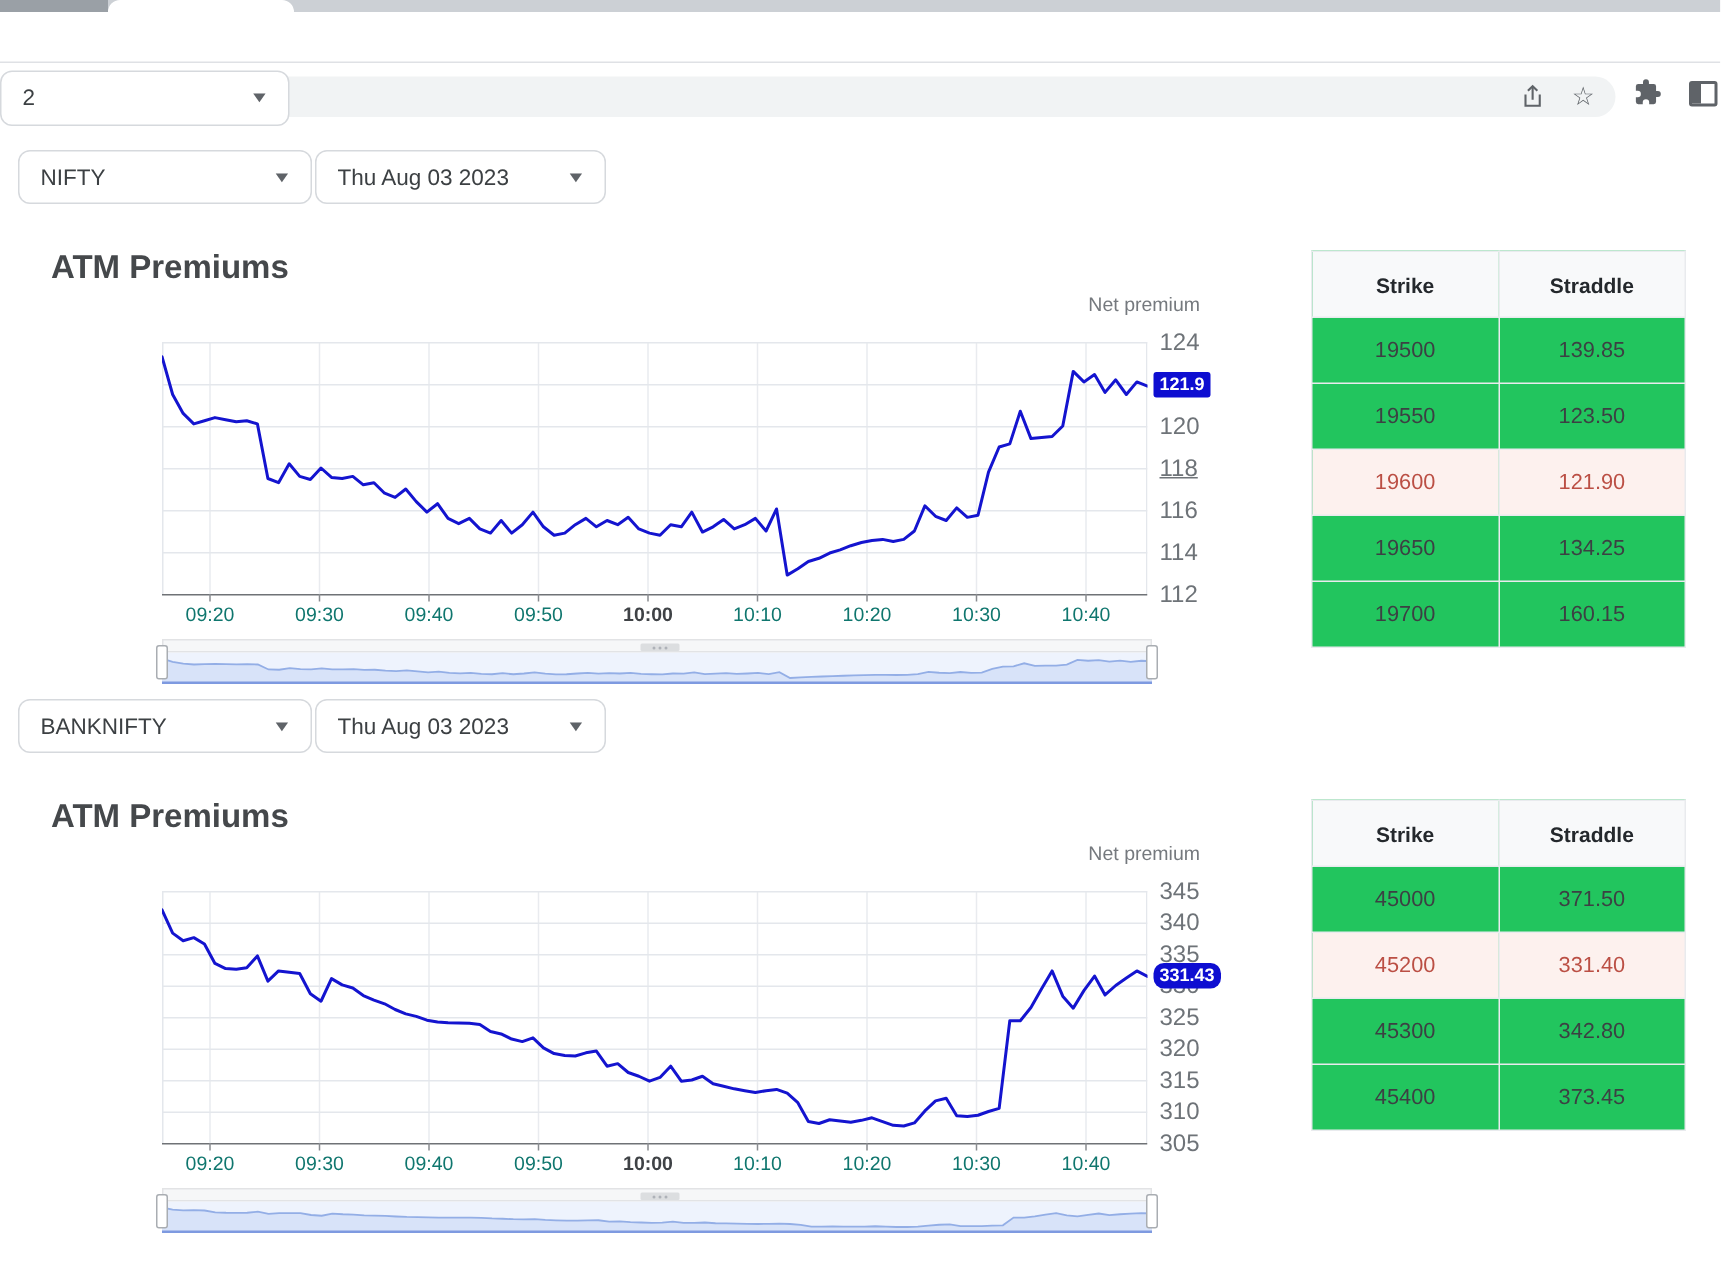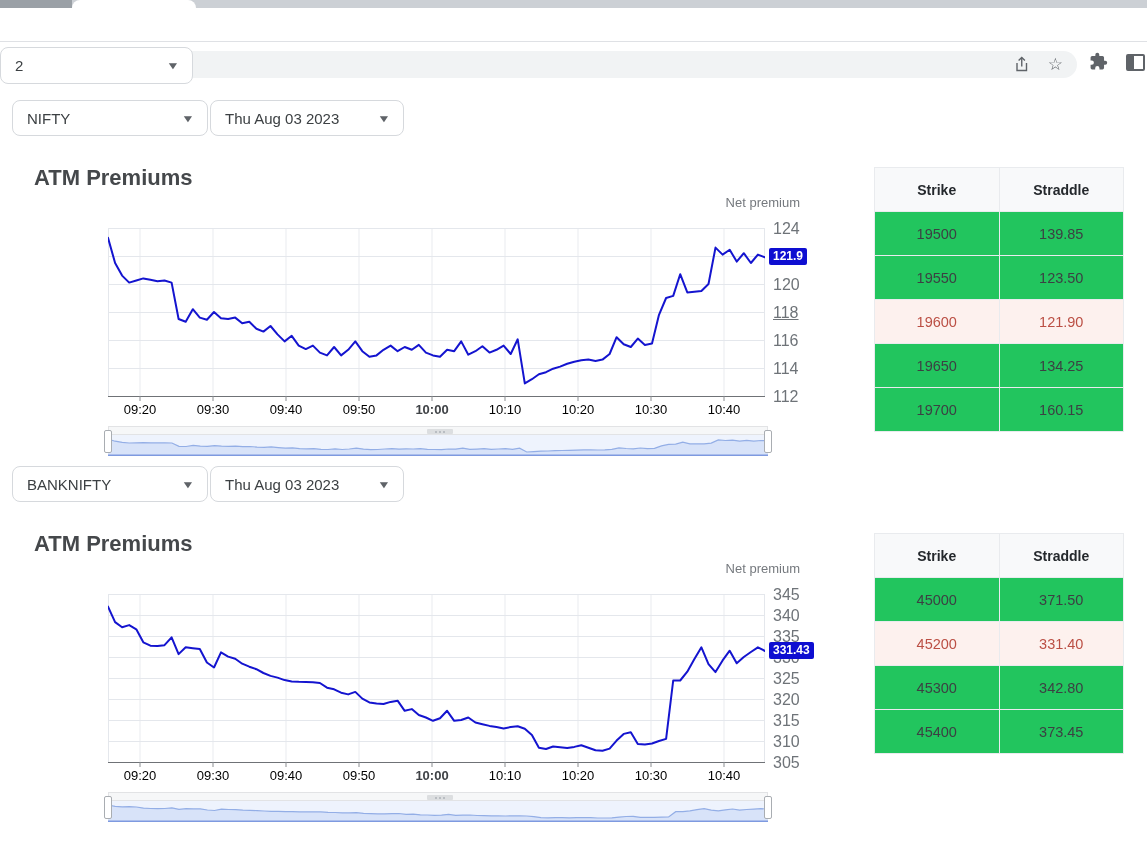--- a/index.html
+++ b/index.html
@@ -24,21 +24,21 @@
   
   .select{position:absolute;background:#fff;border:1px solid #d6d9dd;border-radius:8px;display:flex;
           align-items:center;justify-content:space-between;padding:0 14px;box-sizing:border-box;
           font-size:15px;color:#3c4043;cursor:pointer;}
   .caret{color:#5f6368;font-size:10px;transform:scaleX(1.4);}
   .heading{position:absolute;font-size:22px;font-weight:700;color:#45484b;}
   
   .chart-svg{position:absolute;}
   .net-label{position:absolute;width:112px;text-align:right;font-size:13px;color:#75797e;}
   .ylab{position:absolute;font-size:16px;color:#6e7378;}
-  .xlab{position:absolute;font-size:13px;color:#000000;transform:translateX(-50%);white-space:nowrap;}
+  .xlab{position:absolute;font-size:13px;color:#0f766e;transform:translateX(-50%);white-space:nowrap;}
   .xlab.bold{font-weight:700;color:#3f4246;}
   .badge{position:absolute;background:#0e0ed1;color:#fff;font-size:12px;font-weight:700;
          padding:2px 4px;border-radius:2px;line-height:13px;z-index:3;}
   
   .nav{position:absolute;width:660px;height:32px;}
   .nav .track{position:absolute;left:0;top:0;width:660px;height:9px;background:#f6f7f8;
               border:1px solid #e2e3e5;box-sizing:border-box;}
   .nav .thumb{position:absolute;left:318px;top:2px;width:26px;height:5px;background:#dcdee0;border-radius:1px;
               display:flex;align-items:center;justify-content:center;gap:2px;cursor:pointer;}
   .nav .thumb i{width:2px;height:2px;background:#aeb2b8;border-radius:50%;}
@@ -269,21 +269,21 @@
       <div class="xlab" style="left: 140px; top: 768px;">09:20</div>
       <div class="xlab" style="left: 213px; top: 768px;">09:30</div>
       <div class="xlab" style="left: 286px; top: 768px;">09:40</div>
       <div class="xlab" style="left: 359px; top: 768px;">09:50</div>
       <div class="xlab bold" style="left: 432px; top: 768px;">10:00</div>
       <div class="xlab" style="left: 505px; top: 768px;">10:10</div>
       <div class="xlab" style="left: 578px; top: 768px;">10:20</div>
       <div class="xlab" style="left: 651px; top: 768px;">10:30</div>
       <div class="xlab" style="left: 724px; top: 768px;">10:40</div>
     </div>
-  <div class="badge" id="badge1" style="left: 769px; top: 641.994px;">331.43</div>
+  <div class="badge" id="badge1" style="left: 769px; top: 641.994px; border-radius: 7px;">331.43</div>
   <div class="nav" id="nav1" style="left:108px;top:792px;">
       <div class="track">
         <div class="thumb">
           <i></i>
           <i></i>
           <i></i>
         </div>
       </div>
       <svg width="660" height="21">
         <rect x="0" y="0" width="660" height="21" fill="#eef3fd"></rect>

